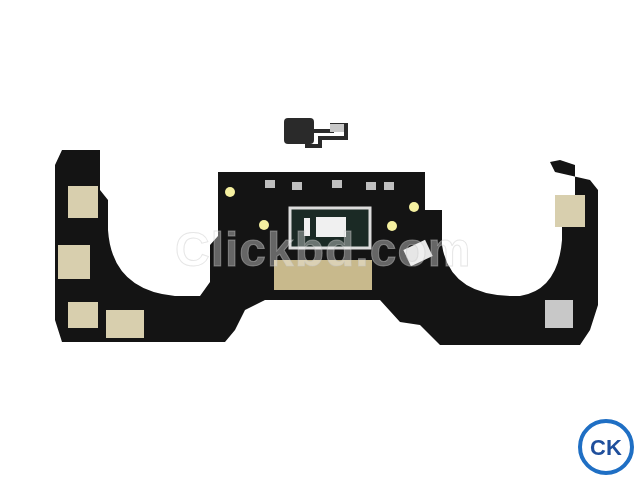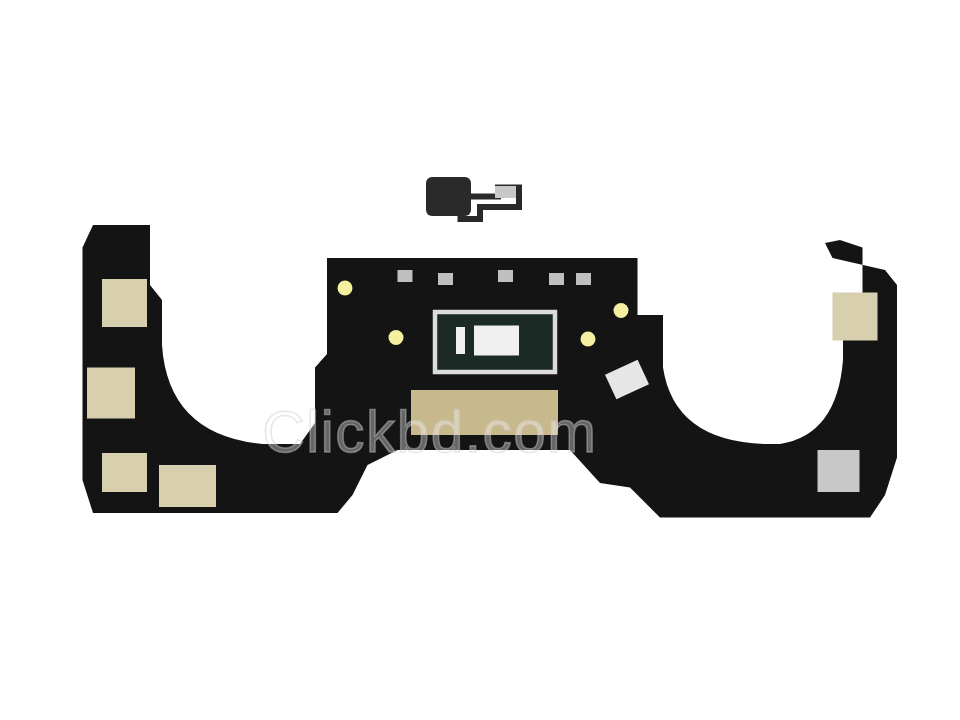--- a/index.html
+++ b/index.html
@@ -1,18 +1,18 @@
 <!DOCTYPE html>
 <html><head>
   <meta charset="utf-8">
   <style>
     html,body{margin:0;padding:0;}
     body{width:640px;height:480px;background:#ffffff;position:relative;overflow:hidden;font-family:"Liberation Sans",sans-serif;}
     .stage{position:absolute;left:0;top:0;width:640px;height:480px;}
-    .wm{position:absolute;left:175px;top:222px;font-size:39px;color:rgba(255,255,255,0.35);letter-spacing:1px;-webkit-text-stroke:1px rgba(200,200,200,0.45);font-weight:normal;margin-top:45px;}
+    .wm{position:absolute;left:175px;top:222px;font-size:48px;color:rgba(255,255,255,0.35);letter-spacing:1px;-webkit-text-stroke:1px rgba(200,200,200,0.45);font-weight:bold;}
     .logo{position:absolute;left:577px;top:418px;width:58px;height:58px;}
   </style>
 </head>
 <body>
 
 <div class="stage">
   <svg width="640" height="480" viewBox="0 0 640 480">
 
     <g>
       <rect x="284" y="118" width="30" height="26" rx="4" fill="#2a2a2a"></rect>
@@ -46,13 +46,19 @@
       <rect x="292" y="182" width="10" height="8"></rect>
       <rect x="332" y="180" width="10" height="8"></rect>
       <rect x="366" y="182" width="10" height="8"></rect>
       <rect x="384" y="182" width="10" height="8"></rect>
       <rect x="406" y="244" width="24" height="18" transform="rotate(-25 418 253)" fill="#e6e6e6"></rect>
     </g>
   </svg>
 
   <div class="wm">Clickbd.com</div>
 
+  <div class="logo">
+    <svg width="58" height="58" viewBox="0 0 58 58">
+      <circle cx="29" cy="29" r="26" fill="#fff" stroke="#1f6fc4" stroke-width="4"></circle>
+      <text x="29" y="37" text-anchor="middle" font-family="Liberation Sans, sans-serif" font-weight="bold" font-size="22" fill="#1f4f9c">CK</text>
+    </svg>
+  </div>
 </div>
 
 </body></html>

